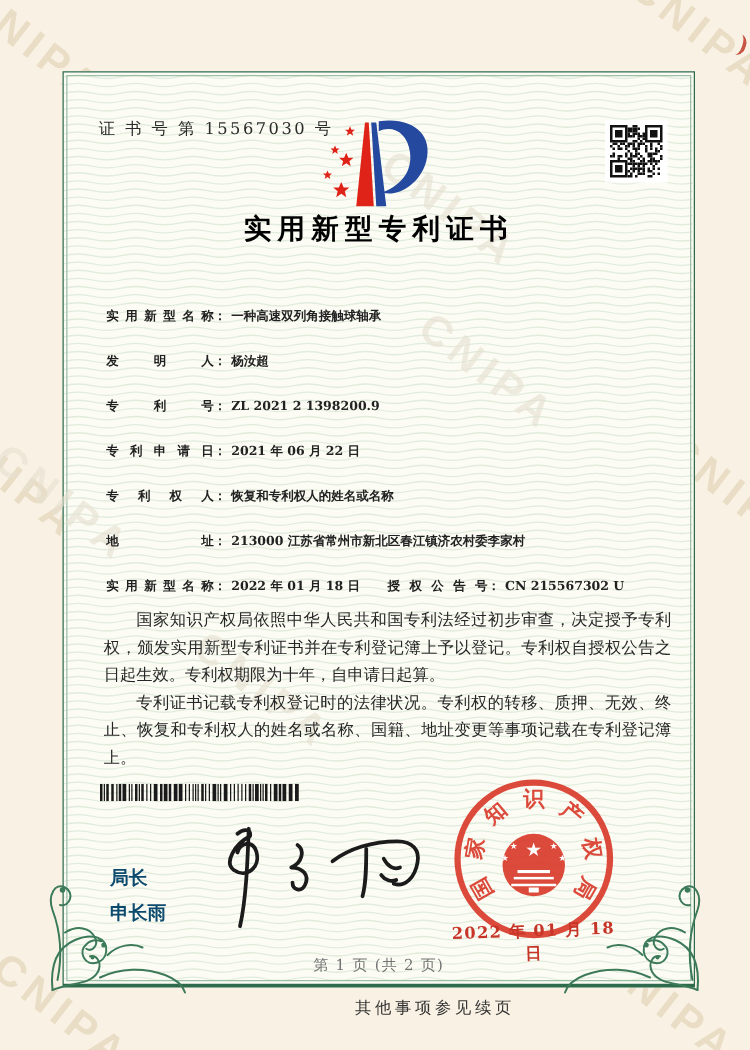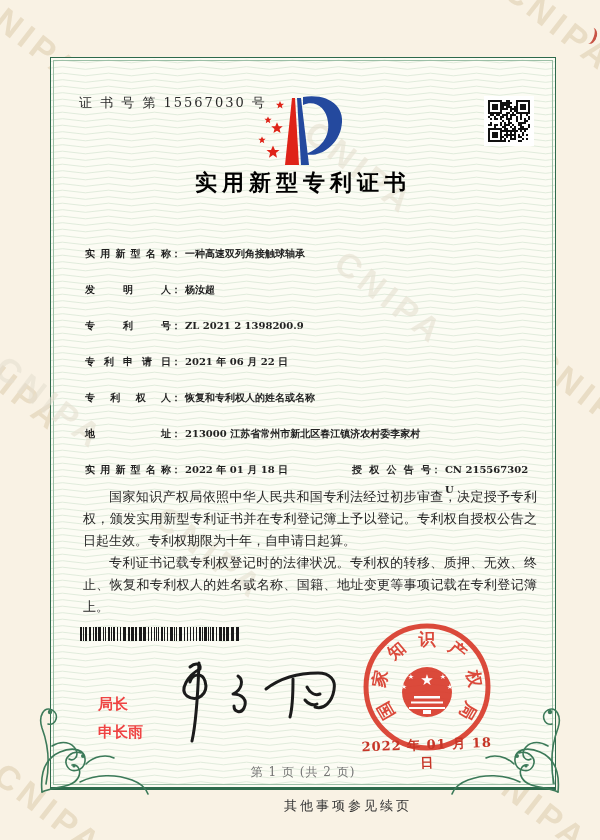--- a/index.html
+++ b/index.html
@@ -55,21 +55,21 @@
   .f-value-narrow{margin-left:4px;font-weight:600;display:inline-block;width:130px;}
   
   .legal{
     position:absolute;left:32px;top:428px;width:454px;
     font-size:13px;line-height:22px;text-align:justify;color:#262626;
   }
   .legal p{margin:0;text-indent:2em;}
   
   .barcode{position:absolute;left:29px;top:569px;}
   .director{position:absolute;left:37px;top:632px;font-size:15px;font-weight:bold;
-    font-family:Liberation Sans, sans-serif;color:#ef4444;margin-left:10px;}
+    font-family:Liberation Mono, monospace;color:#0c4a6e;}
   .director div{line-height:28px;}
   .sig{position:absolute;left:115px;top:591px;}
   .seal{position:absolute;left:308px;top:561px;}
   .seal-date{
     position:absolute;left:306px;top:678px;width:140px;text-align:center;
     color:#c63527;font-size:13px;font-weight:bold;letter-spacing:1px;
     transform:rotate(-2deg);
   }
   .page-info{
     position:absolute;left:0;top:706px;width:100%;text-align:center;
@@ -420,21 +420,21 @@
     <div class="f-row">
       <span class="f-label">地址</span>
         <span class="f-colon">：</span>
       <span class="f-value">213000 江苏省常州市新北区春江镇济农村委李家村</span>
     </div>
     <div class="f-row">
       <span class="f-label">实用新型名称</span>
         <span class="f-colon">：</span>
       <span class="f-value-narrow">2022 年 01 月 18 日</span>
       <span class="f-group2">
-        <span class="f-label" style="width:80px;margin-left:42px;">授权公告号</span>
+        <span class="f-label" style="width:80px;">授权公告号</span>
           <span class="f-colon">：</span>
         <span class="f-value">CN 215567302 U</span>
       </span>
     </div>
   </div>
 
   <div class="legal">
     <p>国家知识产权局依照中华人民共和国专利法经过初步审查，决定授予专利权，颁发实用新型专利证书并在专利登记簿上予以登记。专利权自授权公告之日起生效。专利权期限为十年，自申请日起算。</p>
     <p>专利证书记载专利权登记时的法律状况。专利权的转移、质押、无效、终止、恢复和专利权人的姓名或名称、国籍、地址变更等事项记载在专利登记簿上。</p>
   </div>

